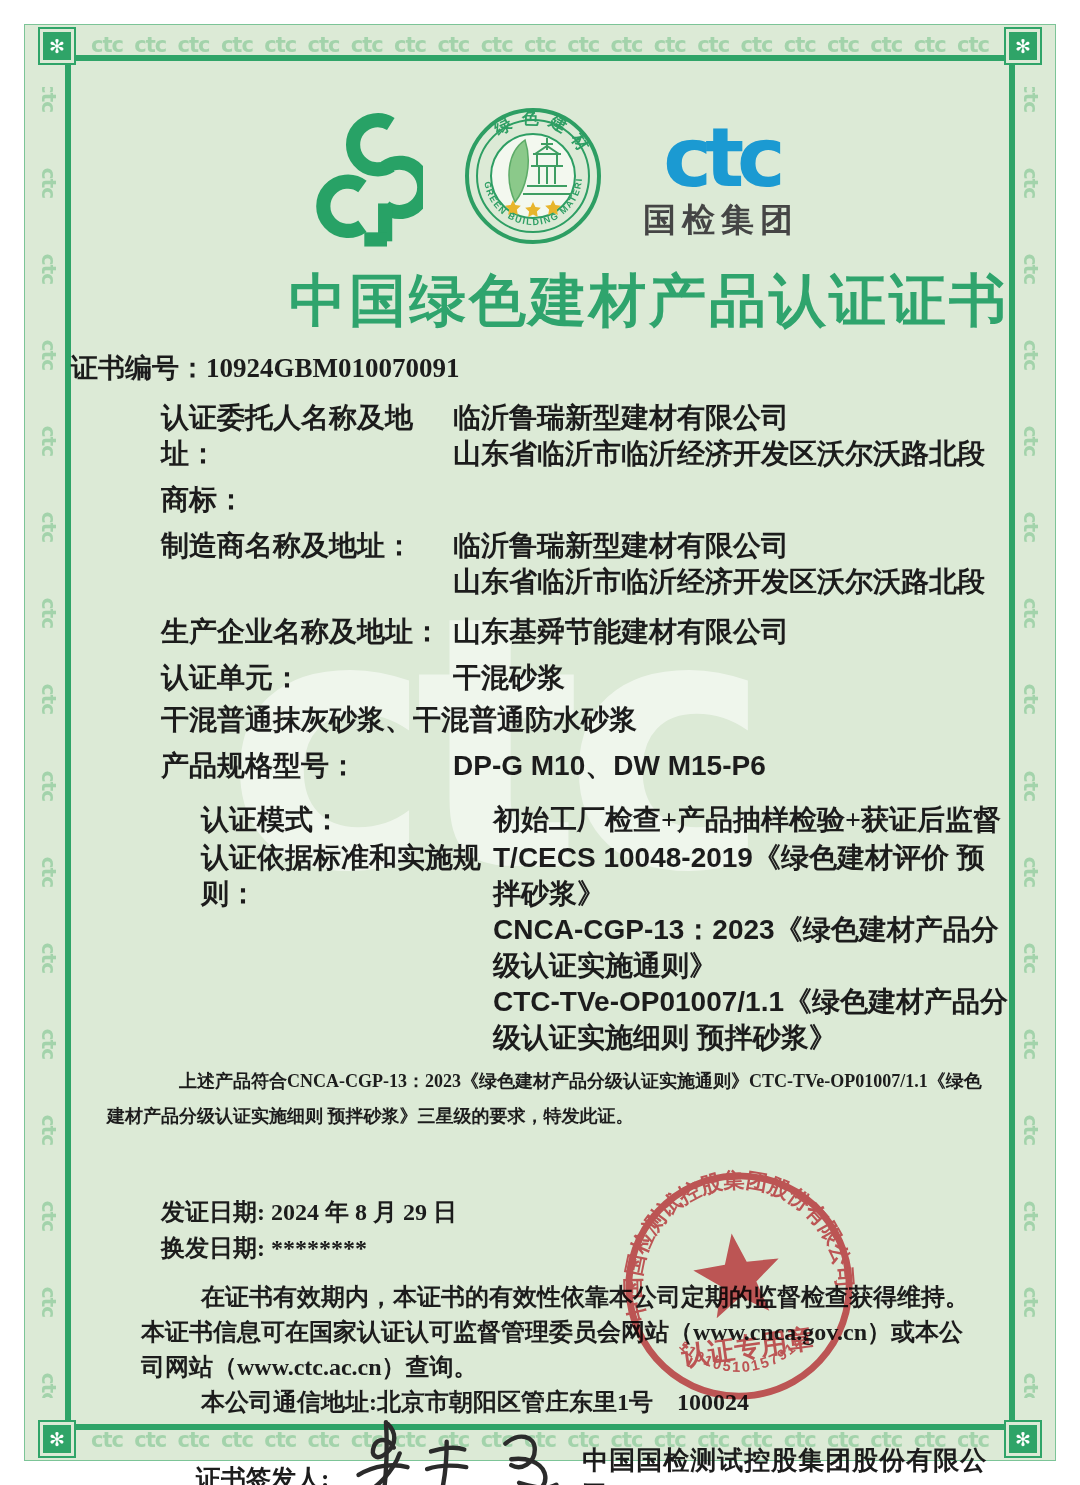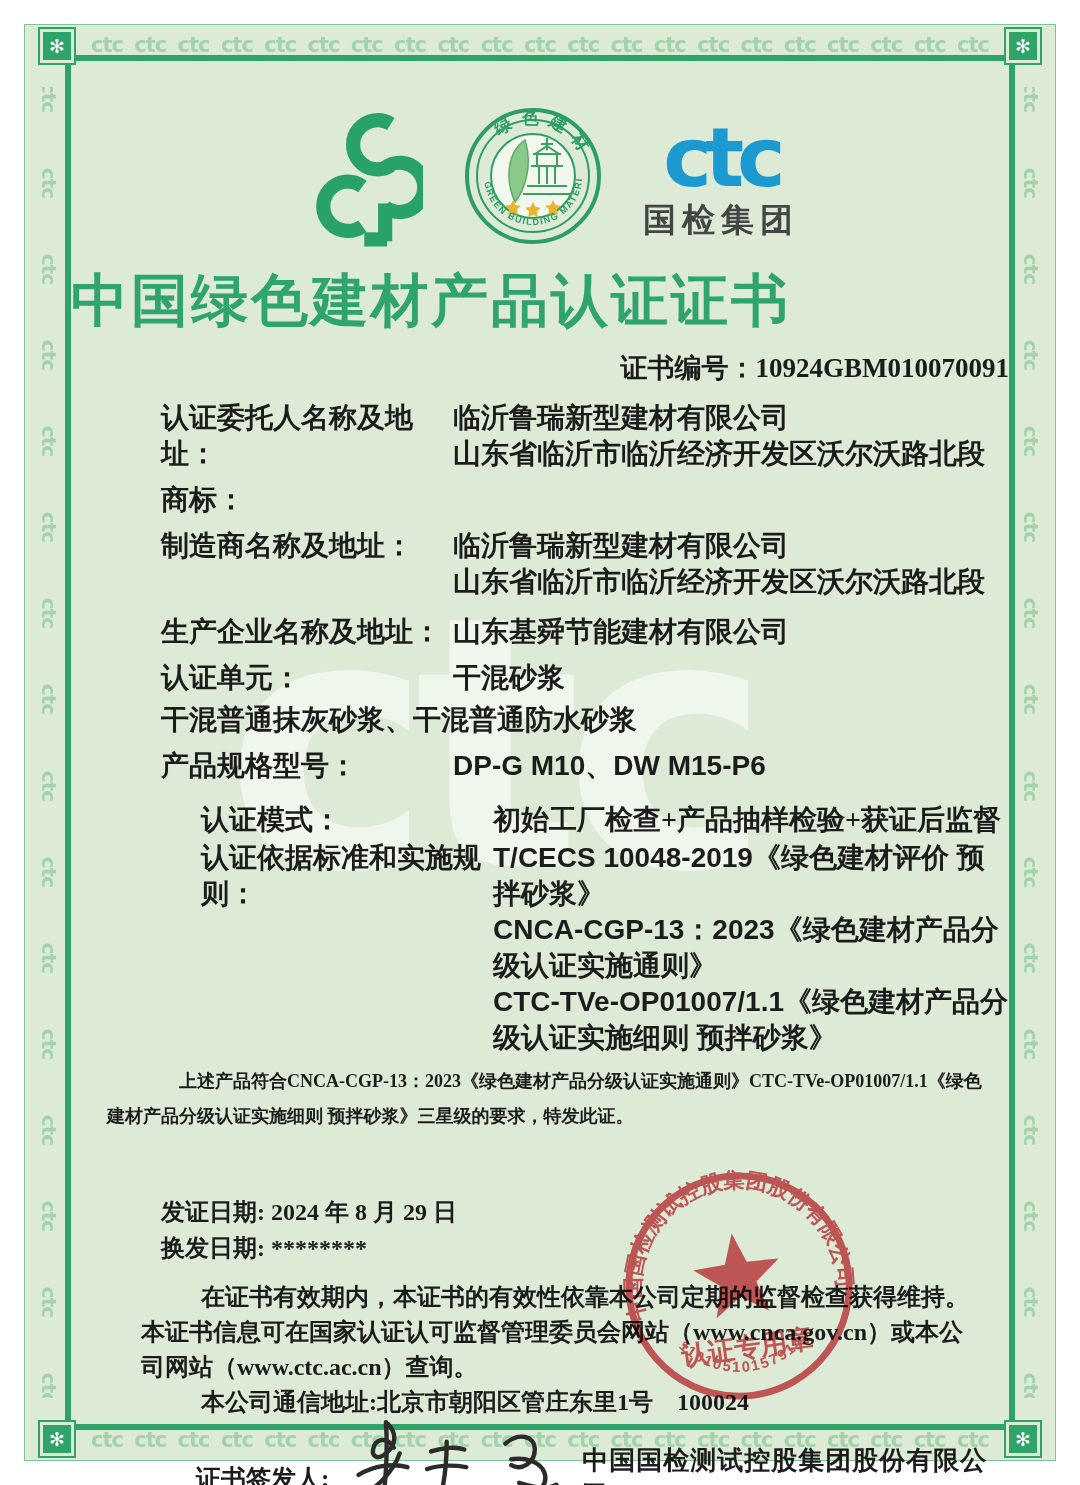--- a/index.html
+++ b/index.html
@@ -36,23 +36,23 @@
 
   
   .content { position:absolute; left:46px; right:46px; top:58px; bottom:34px; z-index:2;
              color:#1c1c1c; }
   .logos-row { margin-top:22px; display:flex; justify-content:center; align-items:center; gap:40px; height:142px; }
   .ctc-logo { display:flex; flex-direction:column; align-items:center; line-height:1; }
   .ctc-word { font-family:"DejaVu Sans", sans-serif; font-weight:bold; font-size:82px;
               letter-spacing:-7px; color:#1b9ad2; }
   .ctc-name { margin-top:4px; font-size:33px; font-weight:bold; color:#454545; letter-spacing:6px;
               font-family:"Liberation Sans", sans-serif; }
-  .title { margin-top:16px; text-align:left; font-size:57px; font-weight:900;
+  .title { margin-top:16px; text-align:right; font-size:57px; font-weight:900;
            color:#2fa46d; letter-spacing:3px; }
-  .cert-no { margin-top:10px; text-align:right; font-size:27px; font-weight:bold; }
+  .cert-no { margin-top:10px; text-align:left; font-size:27px; font-weight:bold; }
   .fields { margin-top:14px; margin-left:90px; font-size:28px; font-weight:bold; }
   .row { display:flex; margin-top:10px; }
   .row .label { width:292px; flex:none; line-height:36px; }
   .row .val { flex:1; line-height:36px; }
   .row.g14 { margin-top:14px; } .row.g16 { } .row.g6 { margin-top:6px; }
   .row.g18 { margin-top:18px;margin-left:40px; } .row.g2 { margin-top:2px;margin-left:40px; }
   .latin { font-family:"Liberation Sans", sans-serif; letter-spacing:0; }
   .statement { margin:8px 24px 0 36px; font-size:18px; font-weight:bold; line-height:35px;
                text-indent:4em; }
   .dates { margin-top:12px; margin-left:90px; display:flex; font-size:24px; font-weight:bold; }

